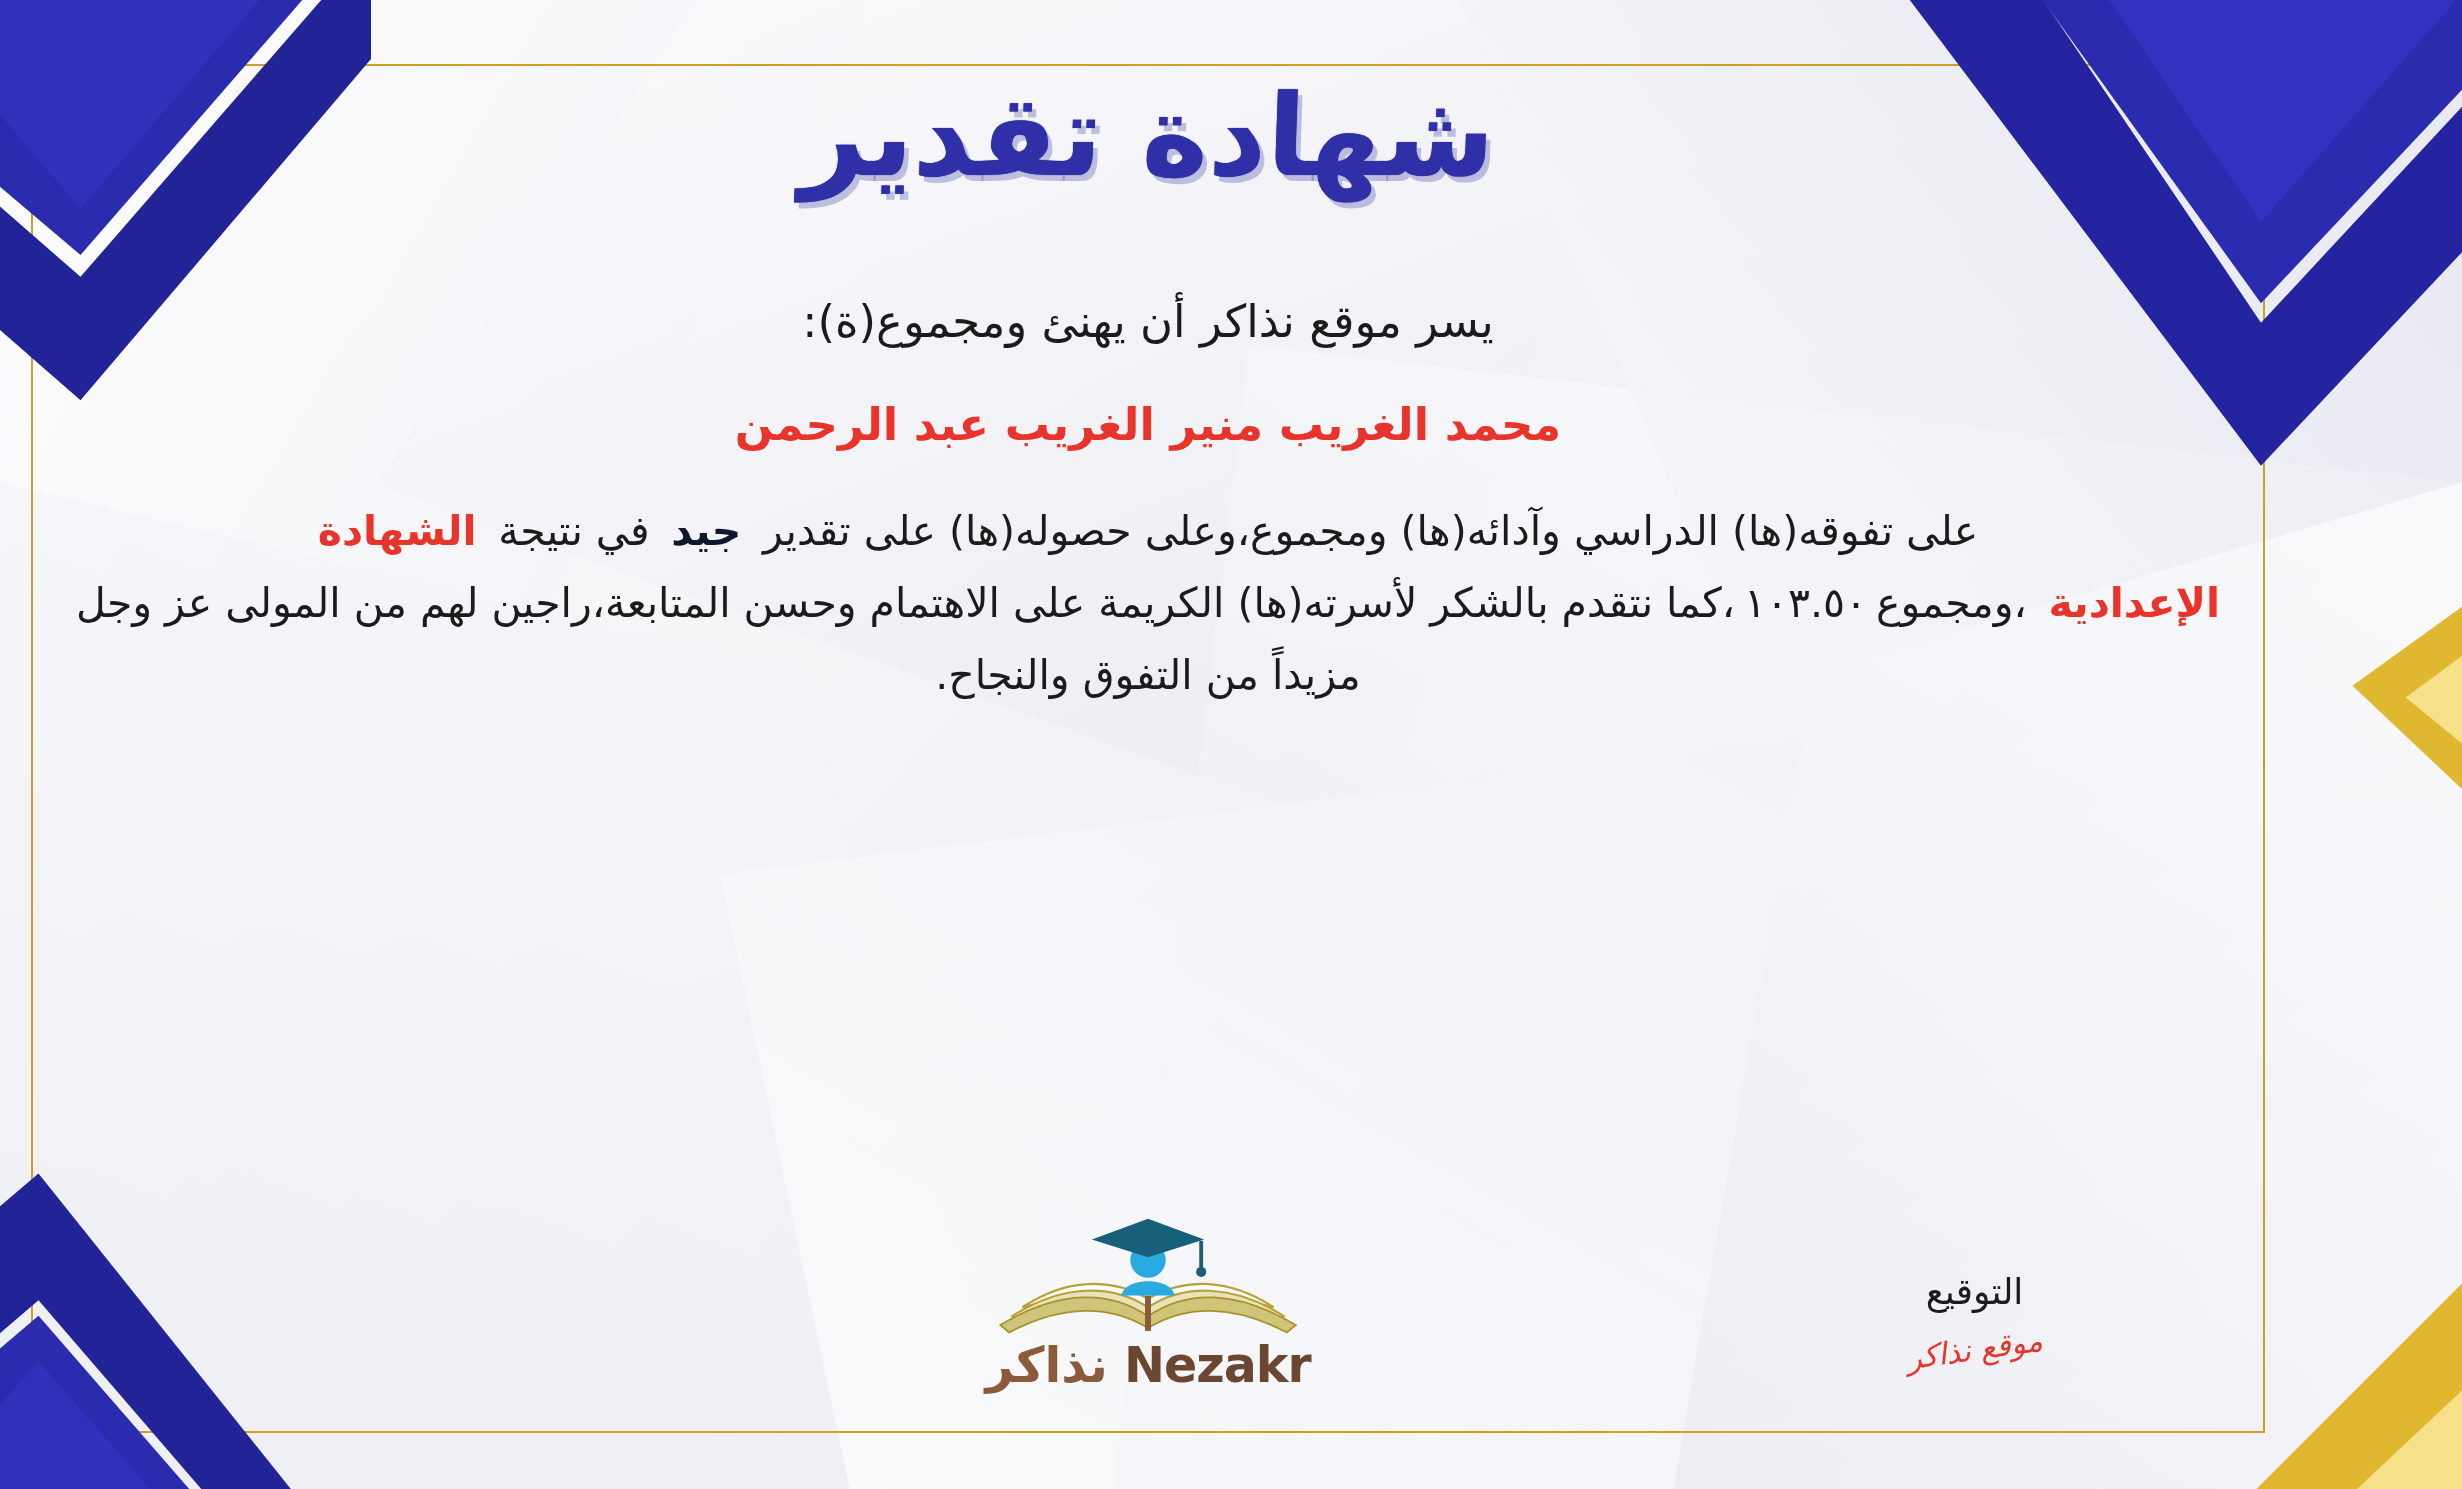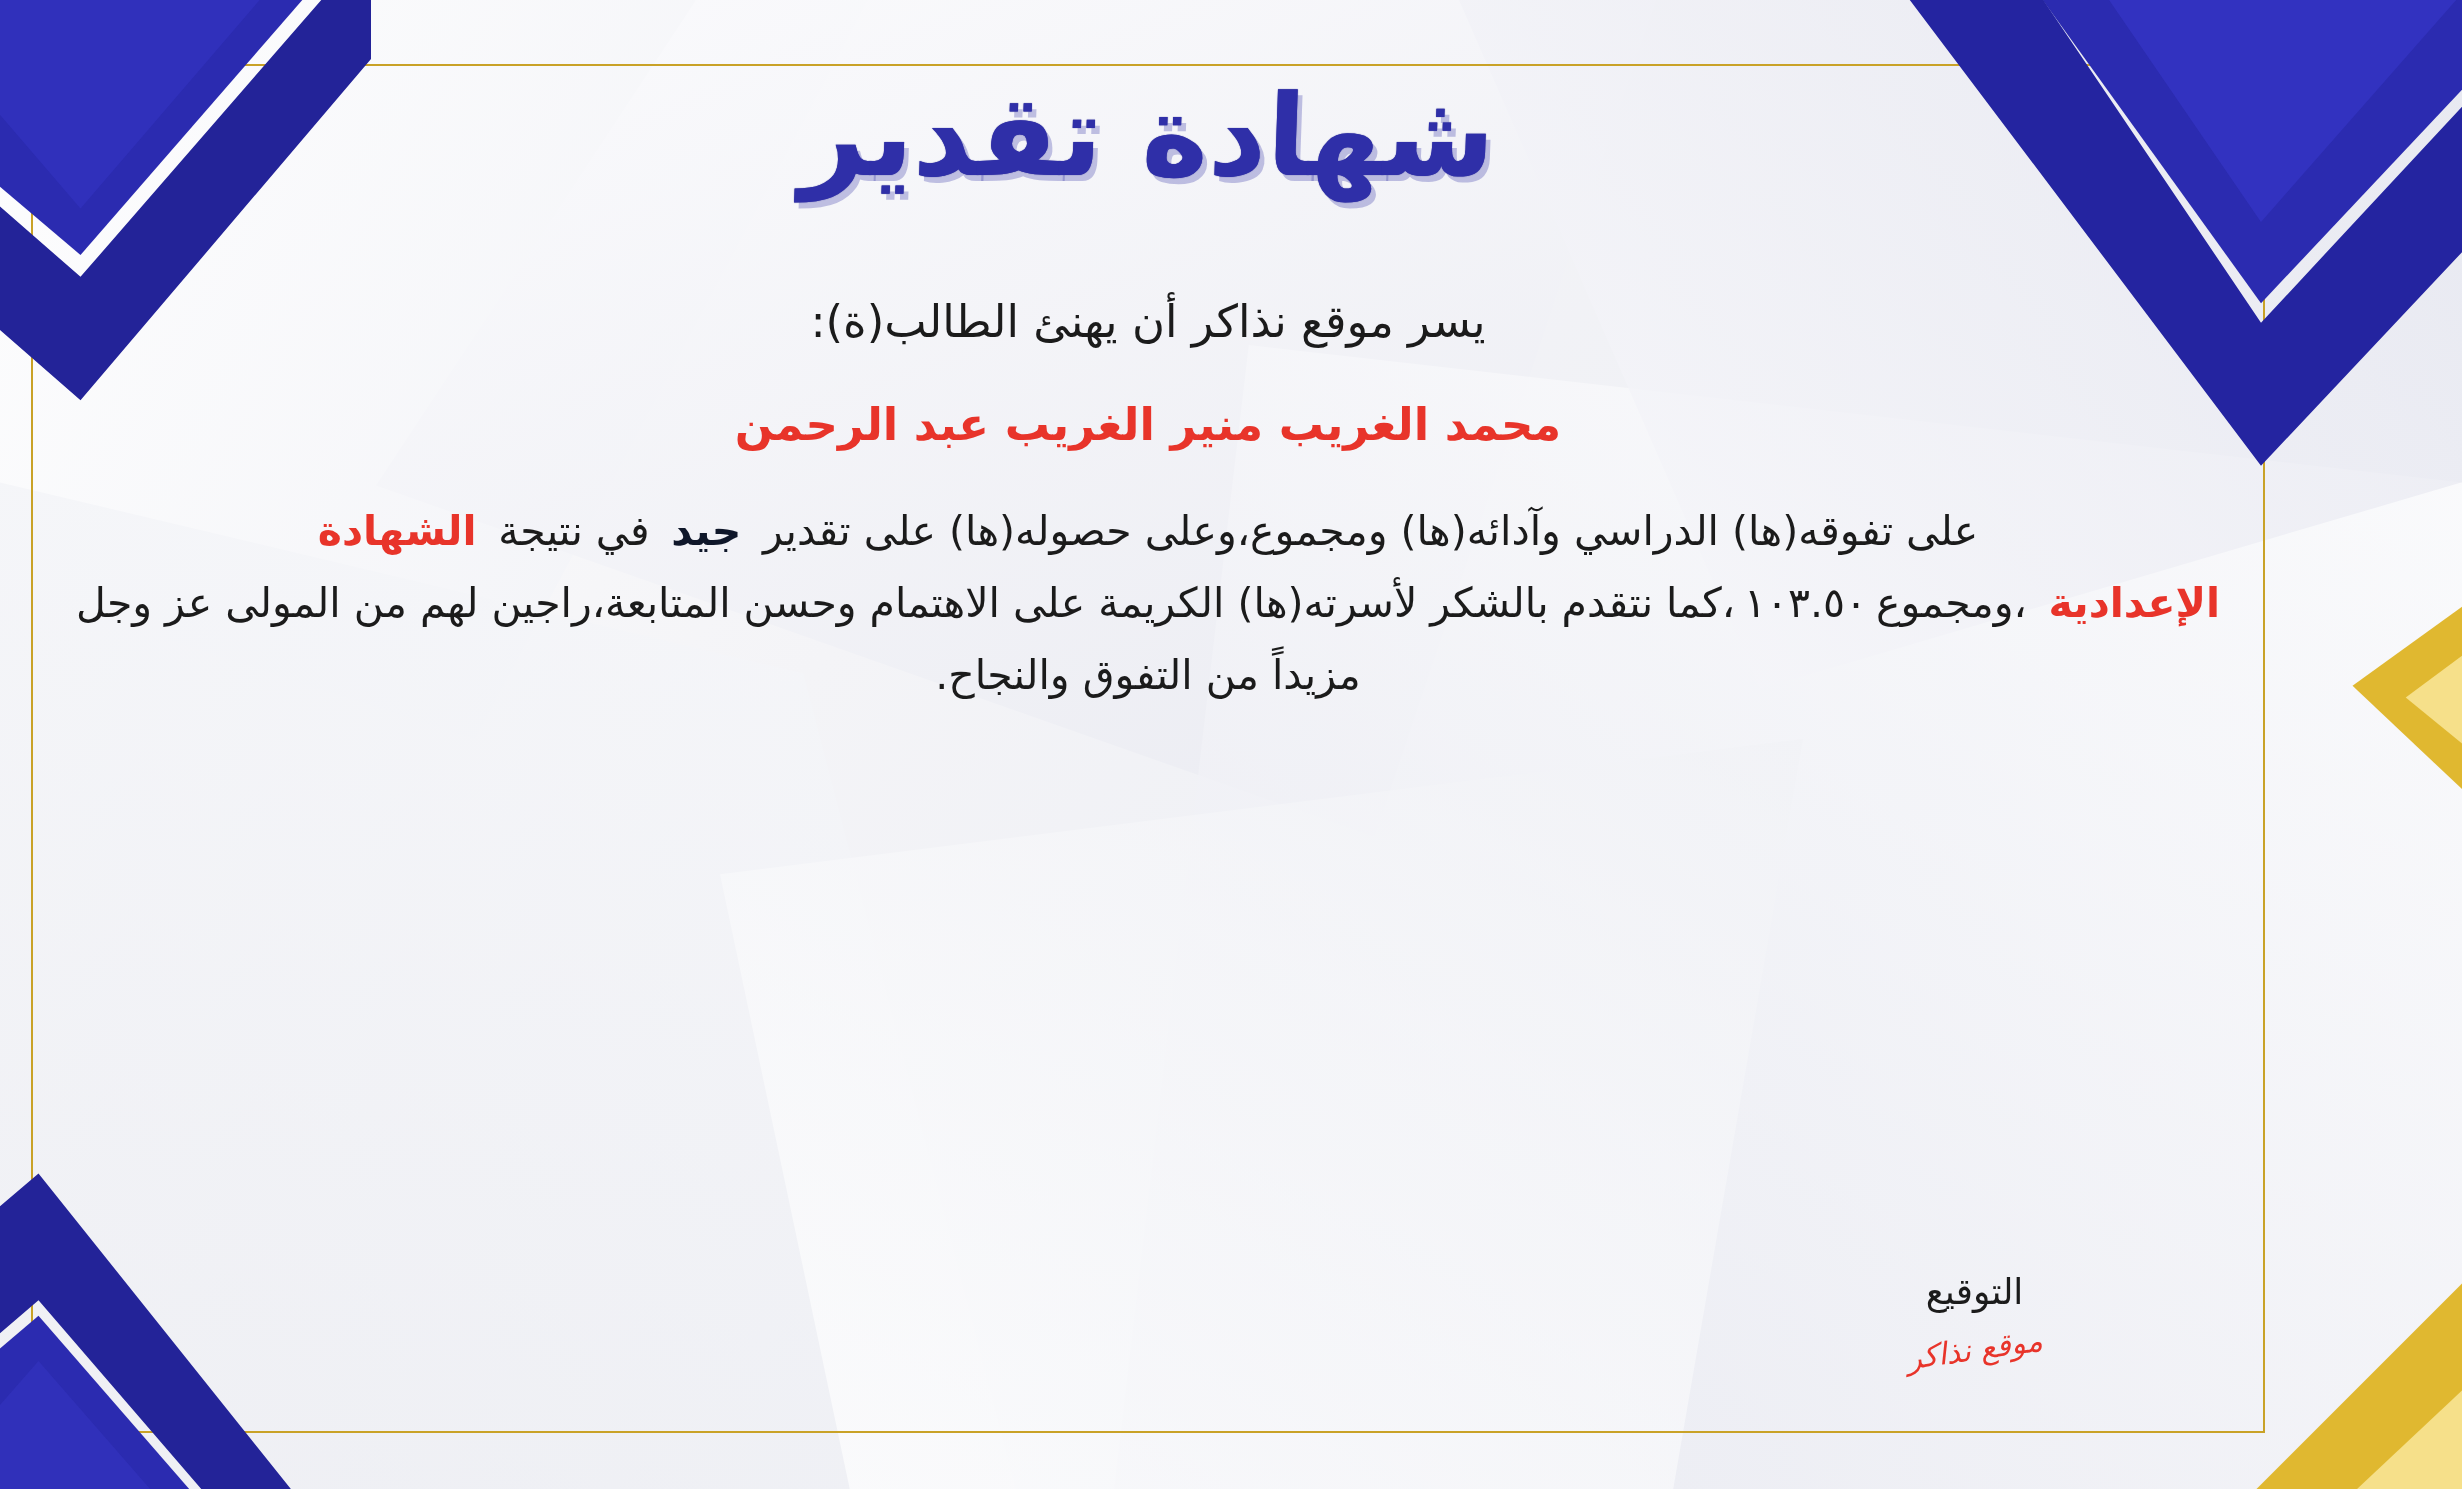--- a/index.html
+++ b/index.html
@@ -263,30 +263,52 @@
   <svg class="corner corner-gold-br" viewBox="0 0 300 300">
     <polygon points="300,300 300,20 90,230" fill="#e0b830"></polygon>
     <polygon points="300,260 300,95 140,245" fill="#f6e08a"></polygon>
     <polygon points="300,300 300,180 200,290" fill="#c99a1e"></polygon>
   </svg>
 
   <div class="content">
 
     <div class="title">شهادة تقدير</div>
 
-    <div class="line greeting">يسر موقع نذاكر أن يهنئ الطالب(ة):</div>
+    <div class="line greeting">يسر موقع نذاكر أن يهنئ ومجموع(ة):</div>
 
     <div class="line student-name">محمد الغريب منير الغريب عبد الرحمن</div>
 
     <div class="body-block">
       <span>على تفوقه(ها) الدراسي وآدائه(ها) ومجموع،وعلى حصوله(ها) على تقدير</span><span class="grade-word">جيد</span><span>في نتيجة</span><span class="exam-word">الشهادة الإعدادية</span><span>،ومجموع</span><span class="total-number">١٠٣.٥٠</span><span>،كما نتقدم بالشكر لأسرته(ها) الكريمة على الاهتمام وحسن المتابعة،راجين لهم من المولى عز وجل مزيداً من التفوق والنجاح.</span>
     </div>
 
   </div>
 
   <div class="signature-block">
     <div class="signature-label">التوقيع</div>
     <div class="signature-script">موقع نذاكر</div>
   </div>
 
+  <div class="logo-block">
+    <svg class="logo-mark" viewBox="0 0 260 100">
+
+      <path d="M45 78 C75 58, 105 58, 130 72 C155 58, 185 58, 215 78 C185 70, 155 70, 130 82 C105 70, 75 70, 45 78 Z" fill="#ffffff" stroke="#b9a23a" stroke-width="1.6"></path>
+      <path d="M38 84 C72 62, 106 62, 130 78 C154 62, 188 62, 222 84 L214 90 C186 74, 154 74, 130 88 C106 74, 74 74, 46 90 Z" fill="#e9e3b9" stroke="#b9a23a" stroke-width="1.4"></path>
+      <path d="M30 90 C70 66, 104 66, 130 84 C156 66, 190 66, 230 90 L224 95 C188 76, 156 76, 130 92 C104 76, 72 76, 36 95 Z" fill="#cfc478" stroke="#a8912f" stroke-width="1.2"></path>
+
+      <rect x="128" y="70" width="4" height="24" fill="#8a5a3b"></rect>
+
+      <circle cx="130" cy="46" r="12" fill="#29abe2"></circle>
+      <path d="M112 70 C114 57, 146 57, 148 70 Z" fill="#29abe2"></path>
+
+      <polygon points="130,18 168,32 130,44 92,32" fill="#17607a"></polygon>
+      <rect x="116" y="30" width="28" height="7" fill="#17607a"></rect>
+      <line x1="166" y1="33" x2="166" y2="52" stroke="#17607a" stroke-width="2.6"></line>
+      <circle cx="166" cy="54" r="3.4" fill="#17607a"></circle>
+    </svg>
+    <div class="logo-text">
+      <span class="en">Nezakr</span>
+      <span class="ar">نذاكر</span>
+    </div>
+  </div>
 
 </div>
 
 
 </body></html>

